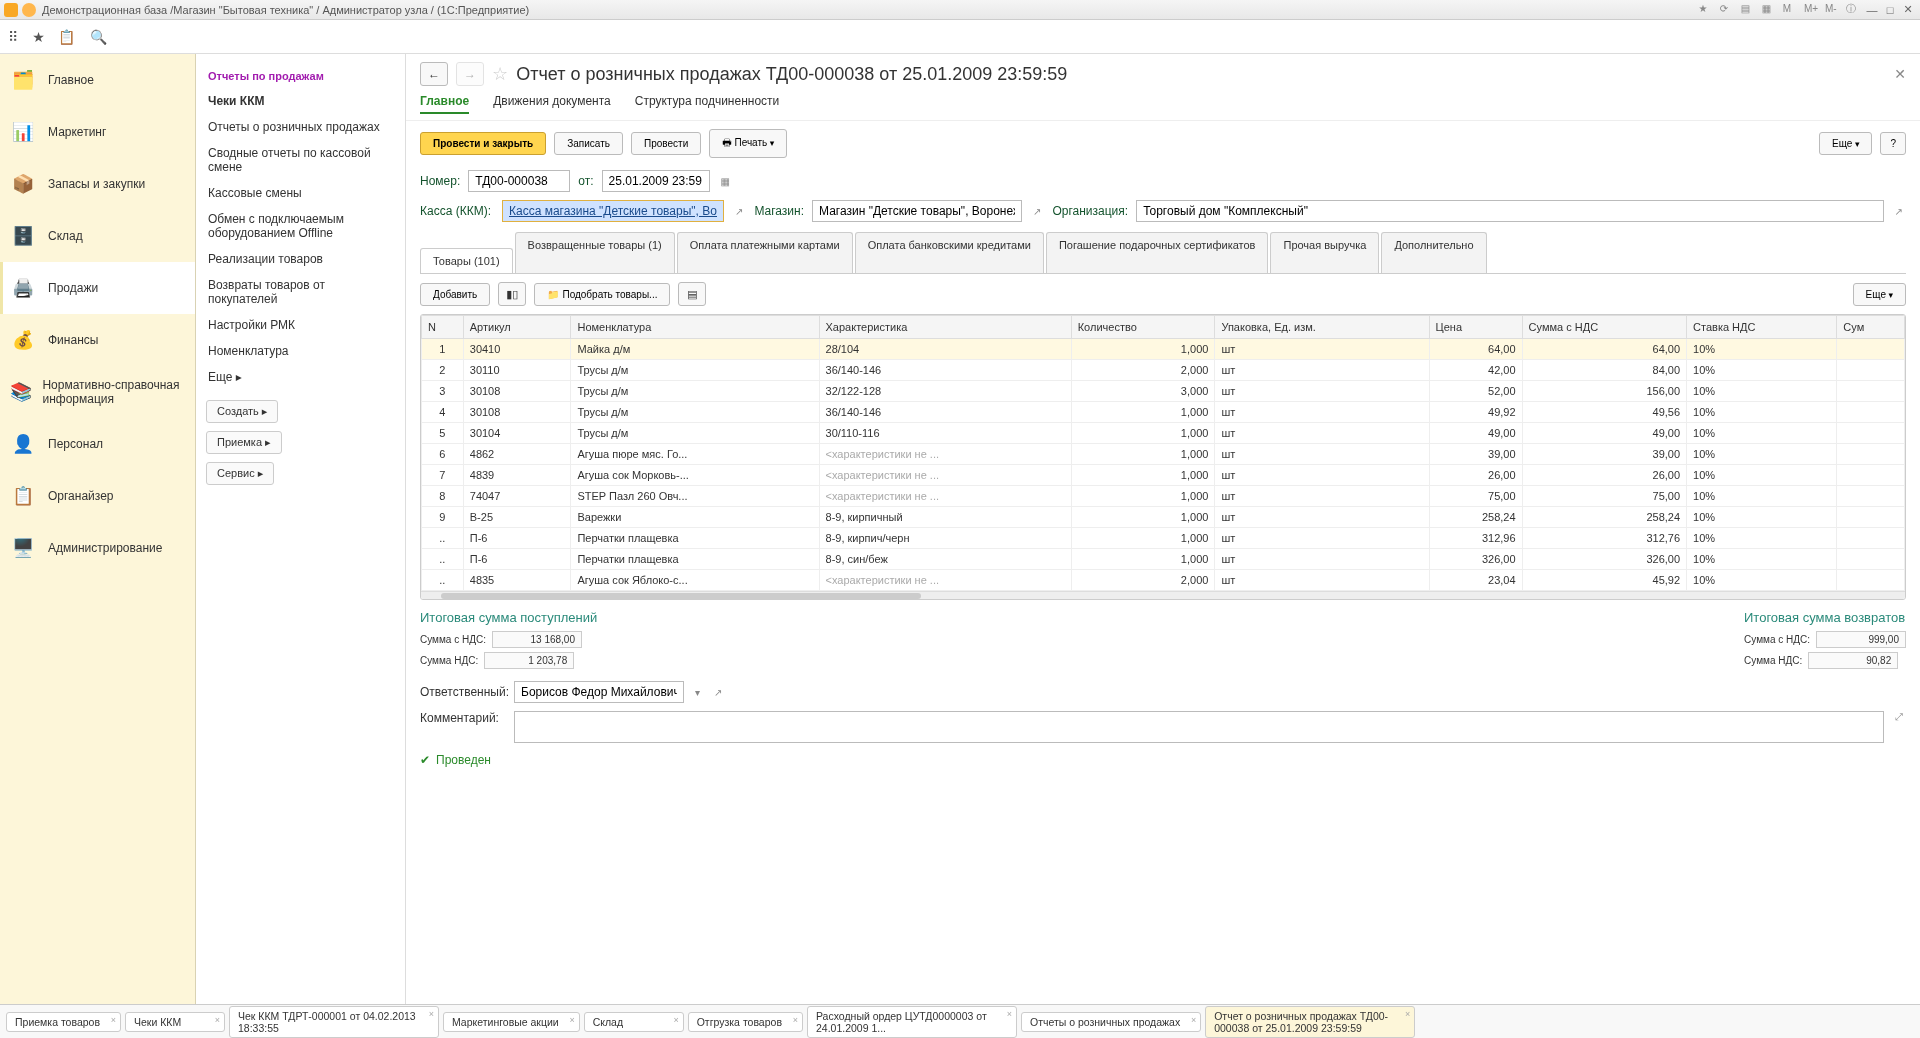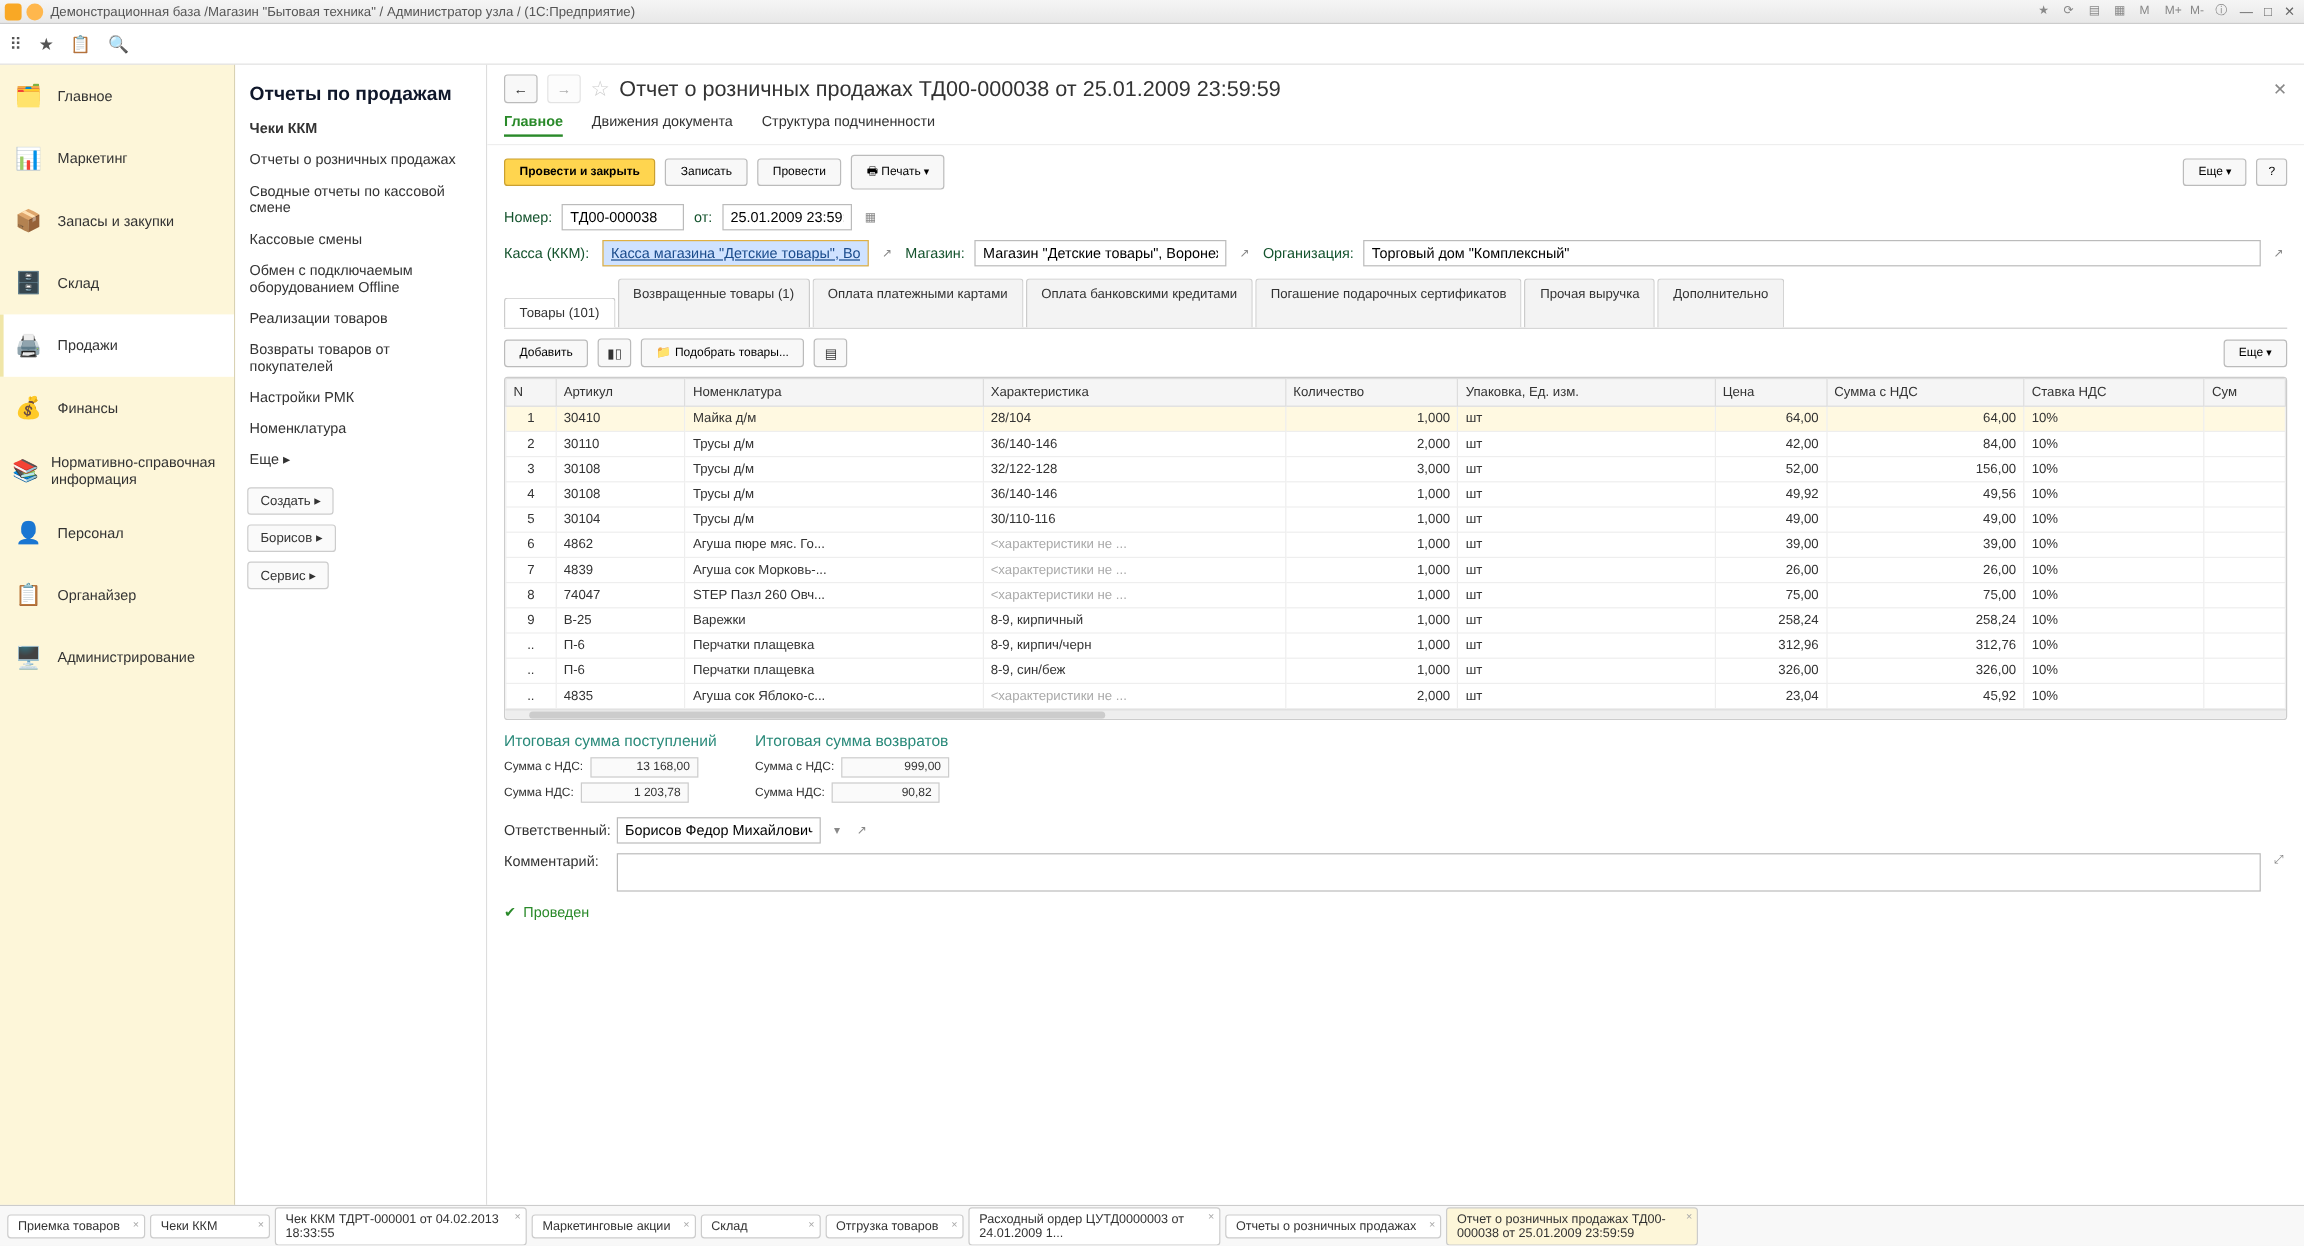--- a/index.html
+++ b/index.html
@@ -13,21 +13,21 @@
 .titlebar .win-btn { width:16px; height:14px; display:inline-flex; align-items:center; justify-content:center; margin-left:2px; font-size:11px; color:#666; }
 .toolbar2 { height:34px; background:#fff; border-bottom:1px solid #ddd; display:flex; align-items:center; padding:0 8px; gap:14px; }
 .toolbar2 span { font-size:14px; color:#555; cursor:pointer; }
 .container { display:flex; height:calc(100% - 54px - 34px); }
 .sidebar1 { width:196px; background:#fdf6d9; border-right:1px solid #d9d2b3; }
 .nav-item { display:flex; align-items:center; padding:8px 10px; gap:10px; cursor:pointer; height:52px; }
 .nav-item.active { background:#fff; box-shadow:inset 3px 0 0 #f0e6a8; }
 .nav-icon { width:28px; height:28px; display:flex; align-items:center; justify-content:center; font-size:18px; }
 .nav-label { font-size:12px; color:#333; }
 .sidebar2 { width:210px; background:#fff; border-right:1px solid #ddd; padding:10px 0; overflow:auto; }
-.sb2-title { font-size:16px; font-weight:bold; padding:6px 12px; color:#0f172a; }
+.sb2-title { font-size:11px; font-weight:bold; padding:6px 12px; color:#a21caf; }
 .sb2-item { padding:6px 12px; font-size:12px; color:#333; cursor:pointer; }
 .sb2-item.bold { font-weight:bold; }
 .sb2-btn { display:inline-block; margin:4px 10px; padding:4px 10px; border:1px solid #ccc; border-radius:3px; background:#fafafa; font-size:11px; }
 .main { flex:1; background:#fff; display:flex; flex-direction:column; overflow:hidden; }
 .doc-header { display:flex; align-items:center; padding:8px 14px 4px; gap:8px; }
 .nav-arrow { width:28px; height:24px; border:1px solid #bbb; border-radius:3px; display:flex; align-items:center; justify-content:center; font-size:12px; background:#f8f8f8; }
 .star { font-size:18px; color:#ccc; }
 .doc-title { font-size:18px; color:#333; }
 .close-x { margin-left:auto; font-size:14px; color:#888; cursor:pointer; }
 .doc-subnav { display:flex; gap:24px; padding:0 14px 6px; border-bottom:1px solid #eee; }
@@ -52,21 +52,21 @@
 .grid-wrap { margin:0 14px; border:1px solid #ccc; border-radius:3px; overflow:hidden; }
 .grid { width:100%; border-collapse:collapse; }
 .grid th { background:#f5f5f5; border:1px solid #ddd; padding:5px 6px; font-size:11px; font-weight:normal; text-align:left; }
 .grid td { border:1px solid #eee; padding:4px 6px; font-size:11px; }
 .grid tr.sel td { background:#fff9e1; }
 .num { text-align:right; }
 .ctr { text-align:center; }
 .muted { color:#aaa; }
 .grid-scroll { height:8px; background:#eee; border-top:1px solid #ddd; position:relative; }
 .grid-scroll .thumb { position:absolute; left:20px; width:480px; height:6px; top:1px; background:#ccc; border-radius:3px; }
-.totals { display:flex; gap:32px; padding:10px 14px 4px; font-size:13px; }
+.totals { display:flex; gap:32px; padding:10px 14px 4px; font-size:13px;justify-content:space-between; }
 .totals .col h4 { color:#2a8a7a; font-weight:normal; margin-bottom:6px; }
 .totals .row { display:flex; align-items:center; gap:6px; margin-bottom:4px; font-size:10px; }
 .totals .val { width:90px; text-align:right; border:1px solid #ccc; padding:2px 6px; background:#fafafa; }
 .resp-row { display:flex; align-items:center; padding:4px 14px; gap:8px; font-size:12px; }
 .comment-row { display:flex; align-items:flex-start; padding:4px 14px; gap:8px; font-size:12px; }
 .comment-row textarea { flex:1; height:32px; border:1px solid #bbb; resize:none; }
 .status-row { padding:6px 14px; font-size:12px; color:#2a8a2a; display:flex; align-items:center; gap:6px; }
 .bottom-tabs { height:34px; background:#f8f8f8; border-top:1px solid #ccc; display:flex; align-items:center; padding:11px 6px; }
 .btab { position:relative; padding:3px 20px 3px 8px; border:1px solid #ccc; background:#fff; font-size:10.5px; margin-right:4px; border-radius:3px; min-width:100px; max-width:210px; }
 .btab.active { background:#fdf6d9; }
@@ -154,21 +154,21 @@
         <div class="sb2-item">Отчеты о розничных продажах</div>
         <div class="sb2-item">Сводные отчеты по кассовой смене</div>
         <div class="sb2-item">Кассовые смены</div>
         <div class="sb2-item">Обмен с подключаемым оборудованием Offline</div>
         <div class="sb2-item">Реализации товаров</div>
         <div class="sb2-item">Возвраты товаров от покупателей</div>
         <div class="sb2-item">Настройки РМК</div>
         <div class="sb2-item">Номенклатура</div>
         <div class="sb2-item">Еще ▸</div>
       </div>
-    <div id="sb2btns" style="margin-top:6px;"><div class="sb2-btn">Создать ▸</div><br><div class="sb2-btn">Борисов ▸</div><br><div class="sb2-btn">Сервис ▸</div><br></div>
+    <div id="sb2btns" style="margin-top:6px;"><div class="sb2-btn">Создать ▸</div><br><div class="sb2-btn">Приемка ▸</div><br><div class="sb2-btn">Сервис ▸</div><br></div>
   </div>
 
   <div class="main">
     <div class="doc-header">
       <div class="nav-arrow">←</div>
       <div class="nav-arrow" style="opacity:.4">→</div>
       <span class="star">☆</span>
       <span class="doc-title">Отчет о розничных продажах ТД00-000038 от 25.01.2009 23:59:59</span>
       <span class="close-x">✕</span>
     </div>

